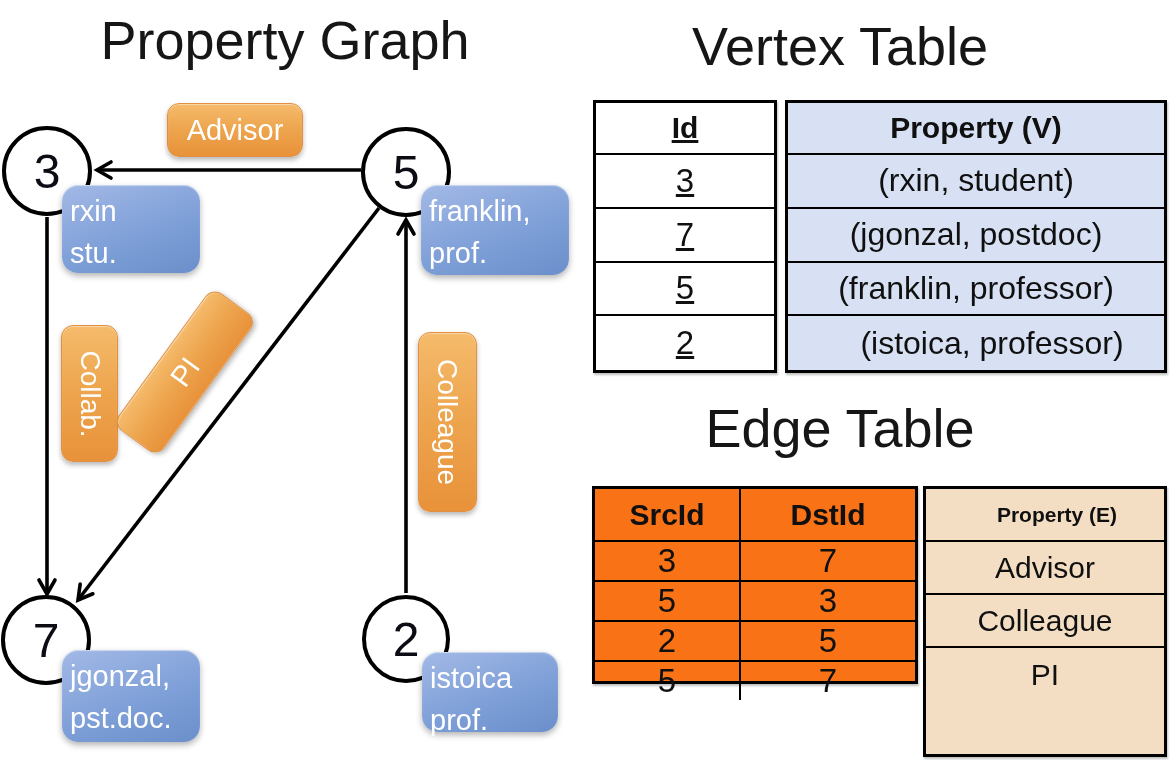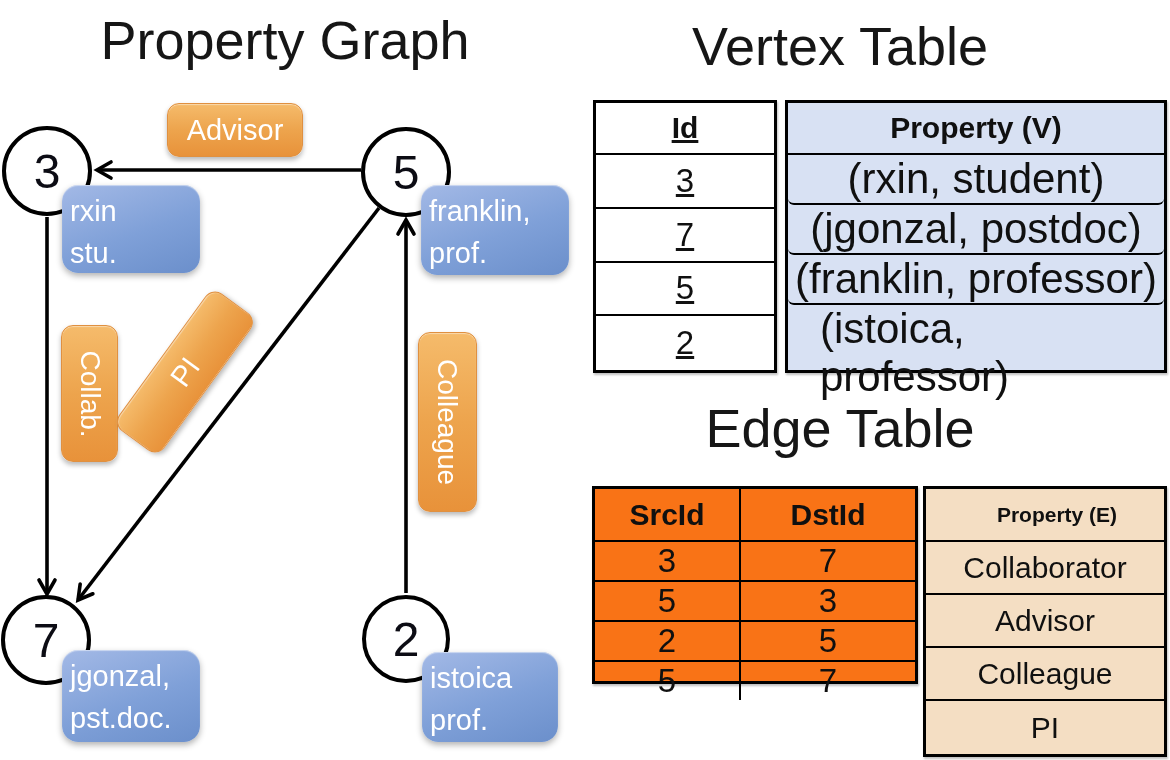--- a/index.html
+++ b/index.html
@@ -51,33 +51,33 @@
     position:absolute;z-index:5;
     background:linear-gradient(160deg,#A3B9E6 0%,#7FA0D8 55%,#6B8FCB 100%);
     border-radius:16px;
     box-shadow:0 3px 6px rgba(0,0,0,0.30), inset 0 1px 1px rgba(255,255,255,0.5);
     color:#fff;font-size:29px;font-weight:300;line-height:42px;
     padding:5px 0 0 8px;white-space:nowrap;
   }
   .b3{left:62px;top:185px;width:138px;height:88px;}
   .b5{left:421px;top:185px;width:148px;height:90px;}
   .b7{left:62px;top:650px;width:138px;height:92px;}
-  .b2{left:422px;top:652px;width:136px;height:90px;}
+  .b2{left:422px;top:652px;width:136px;height:80px;}
 
   
   .tblpart{
     position:absolute;border:3px solid #000;display:grid;
     box-shadow:1px 2px 2px rgba(0,0,0,0.25);
   }
   .cell{
     display:flex;align-items:center;justify-content:center;
     border-bottom:2px solid #000;font-size:33px;color:#101010;
   }
   .cell.hdr{font-weight:bold;font-size:30px;}
-  .proptext{font-size:42px;border-radius:6px;}
+  .proptext{font-size:32px;}
 
   .vt-id{left:593px;top:100px;width:184px;height:273px;background:#fff;
          grid-template-rows:52px 1fr 1fr 1fr 1fr;text-decoration:underline;}
   .vt-prop{left:785px;top:100px;width:382px;height:273px;background:#D8E1F3;
          grid-template-rows:52px 1fr 1fr 1fr 1fr;}
   .vt-id .cell:last-child{border-bottom:none;}
   .vt-prop .cell:last-child{border-bottom:none;padding-left:32px;}
 
   .et-ids{left:592px;top:486px;width:326px;height:198px;background:#f97316;
          grid-template-columns:146px 1fr;grid-template-rows:53px 1fr 1fr 1fr 1fr;}
@@ -177,19 +177,18 @@
     <div class="cell">5</div>
     <div class="cell">3</div>
     <div class="cell">2</div>
     <div class="cell">5</div>
     <div class="cell">5</div>
     <div class="cell">7</div>
   </div>
 
   <div class="tblpart et-prop">
     <div class="cell hdr">Property (E)</div>
-    <div class="cell">Collaborator</div>
     <div class="cell">Advisor</div>
     <div class="cell">Colleague</div>
     <div class="cell">PI</div>
   </div>
 
 </div>
 
 </body></html>

